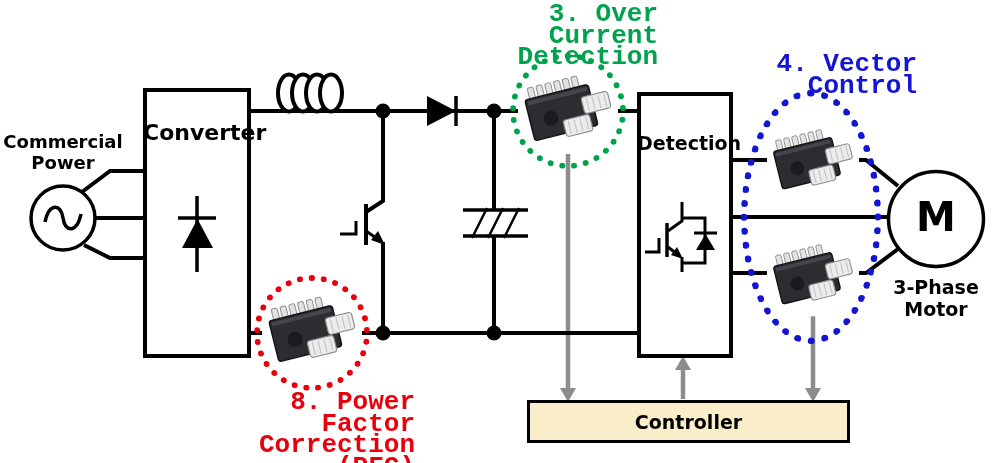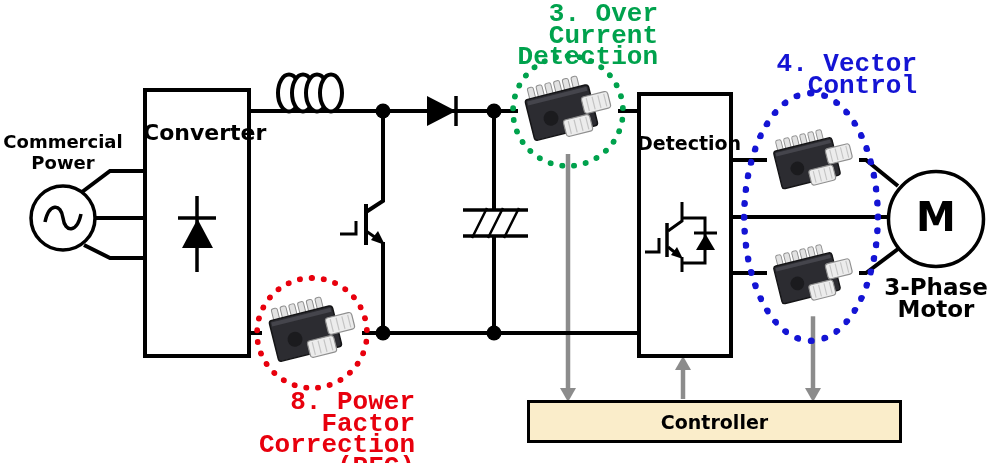--- a/index.html
+++ b/index.html
@@ -135,30 +135,30 @@
     <g transform="translate(767,124) scale(0.92)">
         <use href="#chip"></use>
       </g>
     <g transform="translate(767,239) scale(0.92)">
         <use href="#chip"></use>
       </g>
   </svg>
 
   <div class="box" style="left:143px;top:88px;width:108px;height:270px;"></div>
   <div class="box" style="left:637px;top:92px;width:96px;height:266px;"></div>
-  <div class="box filled" style="left: 527px; top: 400px; width: 375px; height: 43px; background-color: rgb(250, 237, 202);">
+  <div class="box filled" style="left: 527px; top: 400px; width: 323px; height: 43px; background-color: rgb(250, 237, 202);">
     <span class="lbl" style="position:static;font-size:19px;">Controller</span>
   </div>
 
   <div class="ring" style="left: 254px; top: 275px; width: 104px; height: 104px; border-width: 6px; border-color: rgb(232, 0, 13);"></div>
   <div class="ring" style="left: 510px; top: 53px; width: 104px; height: 104px; border-width: 6px; border-color: rgb(0, 162, 77);"></div>
   <div class="ring" style="left: 741px; top: 90px; width: 126px; height: 240px; border-width: 7px; border-color: rgb(20, 20, 212);"></div>
 
   <div class="lbl" style="left:-2px;top:131px;width:130px;font-size:18px;line-height:21px;">Commercial Power</div>
   <div class="lbl" style="left:143px;top:120px;width:85px;font-size:22px;">Converter</div>
   <div class="lbl" style="left:637px;top:132px;width:96px;font-size:19px;">Detection</div>
   <div class="lbl" style="left:911px;top:195px;width:50px;font-size:40px;line-height:44px;">M</div>
-  <div class="lbl" style="left:879px;top:276px;width:114px;font-size:23px;line-height:22px;">3-Phase Motor</div>
+  <div class="lbl" style="left:879px;top:276px;width:114px;font-size:19px;line-height:22px;">3-Phase Motor</div>
 
   <div class="ann" style="left: 468px; top: 4px; width: 190px; color: rgb(0, 162, 77);">3. Over Current Detection</div>
   <div class="ann" style="left: 707px; top: 54px; width: 210px; color: rgb(20, 20, 212);">4. Vector Control</div>
   <div class="ann" style="left: 223px; top: 392px; width: 192px; color: rgb(232, 0, 13);">8. Power Factor Correction (PFC)</div>
 </div>
 
 </body></html>

